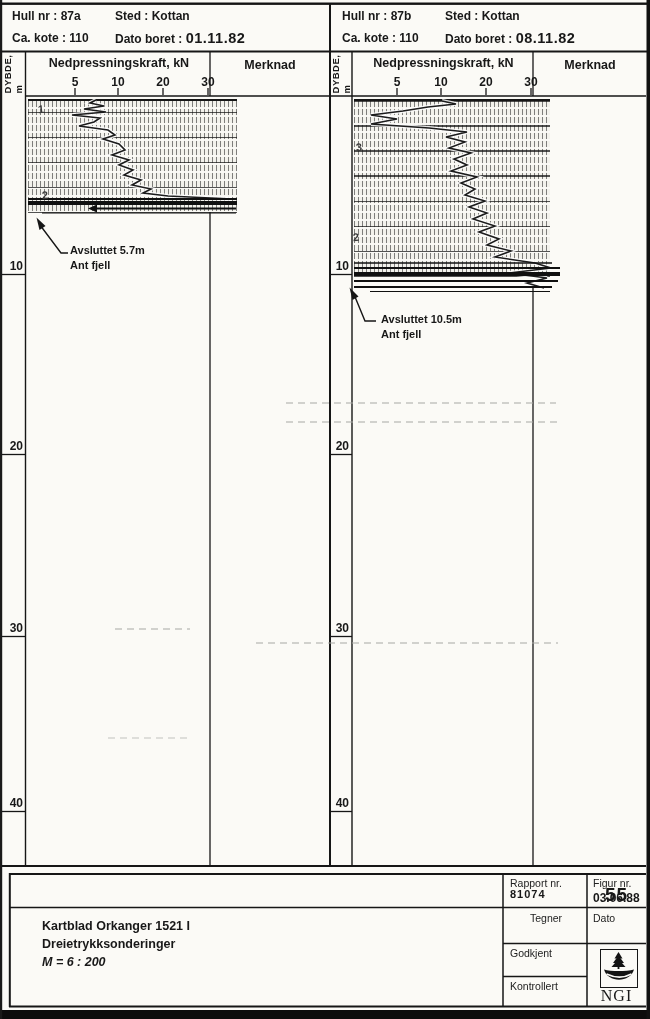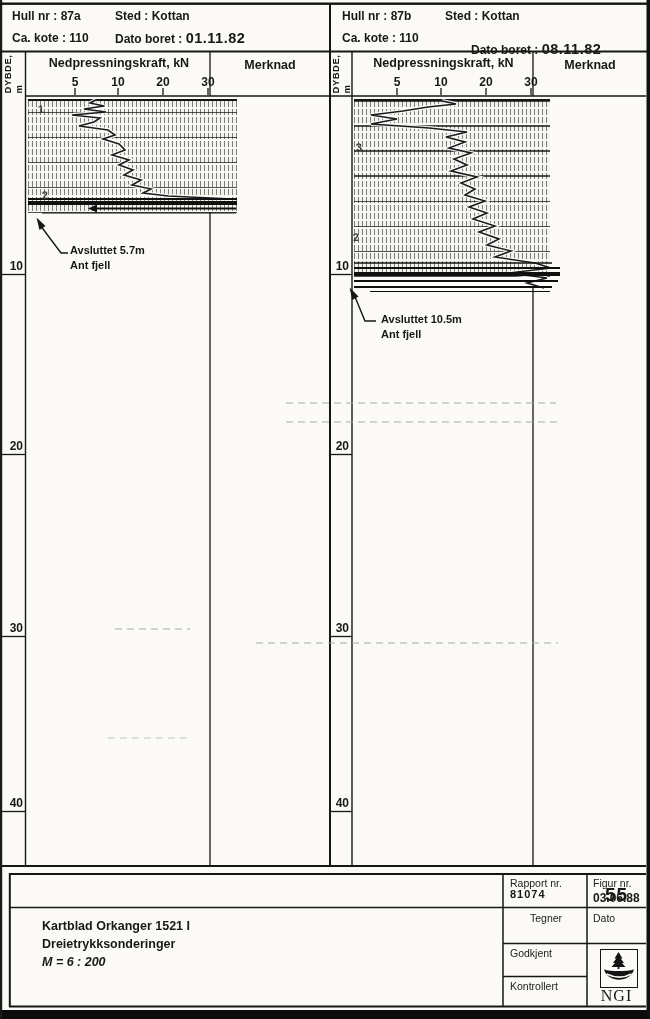--- a/index.html
+++ b/index.html
@@ -149,21 +149,21 @@
     <span class="val">87b</span>
   </div>
   <div class="txt lbl" style="left:445px;top:9px;">
     <span>Sted :</span>
     <span class="val">Kottan</span>
   </div>
   <div class="txt lbl" style="left:342px;top:31px;">
     <span>Ca. kote :</span>
     <span class="val">110</span>
   </div>
-  <div class="txt lbl" style="left:445px;top:41px;margin-left:26px;">
+  <div class="txt lbl" style="left:445px;top:30px;">
     <span>Dato boret :</span>
     <span class="bigval">08.11.82</span>
   </div>
 
   <div class="abs" style="left:2px;top:52px;width:23px;height:44px;display:flex;align-items:center;justify-content:center;">
     <span class="dybde" style="transform:rotate(-90deg);">DYBDE, m</span>
   </div>
   <div class="txt axis-title" style="left:30px;top:56px;width:178px;">Nedpressningskraft, kN</div>
   <div class="txt axis-title" style="left:212px;top:58px;width:116px;">Merknad</div>
   <div class="txt tick" style="left:75px;top:75px;">5</div>

